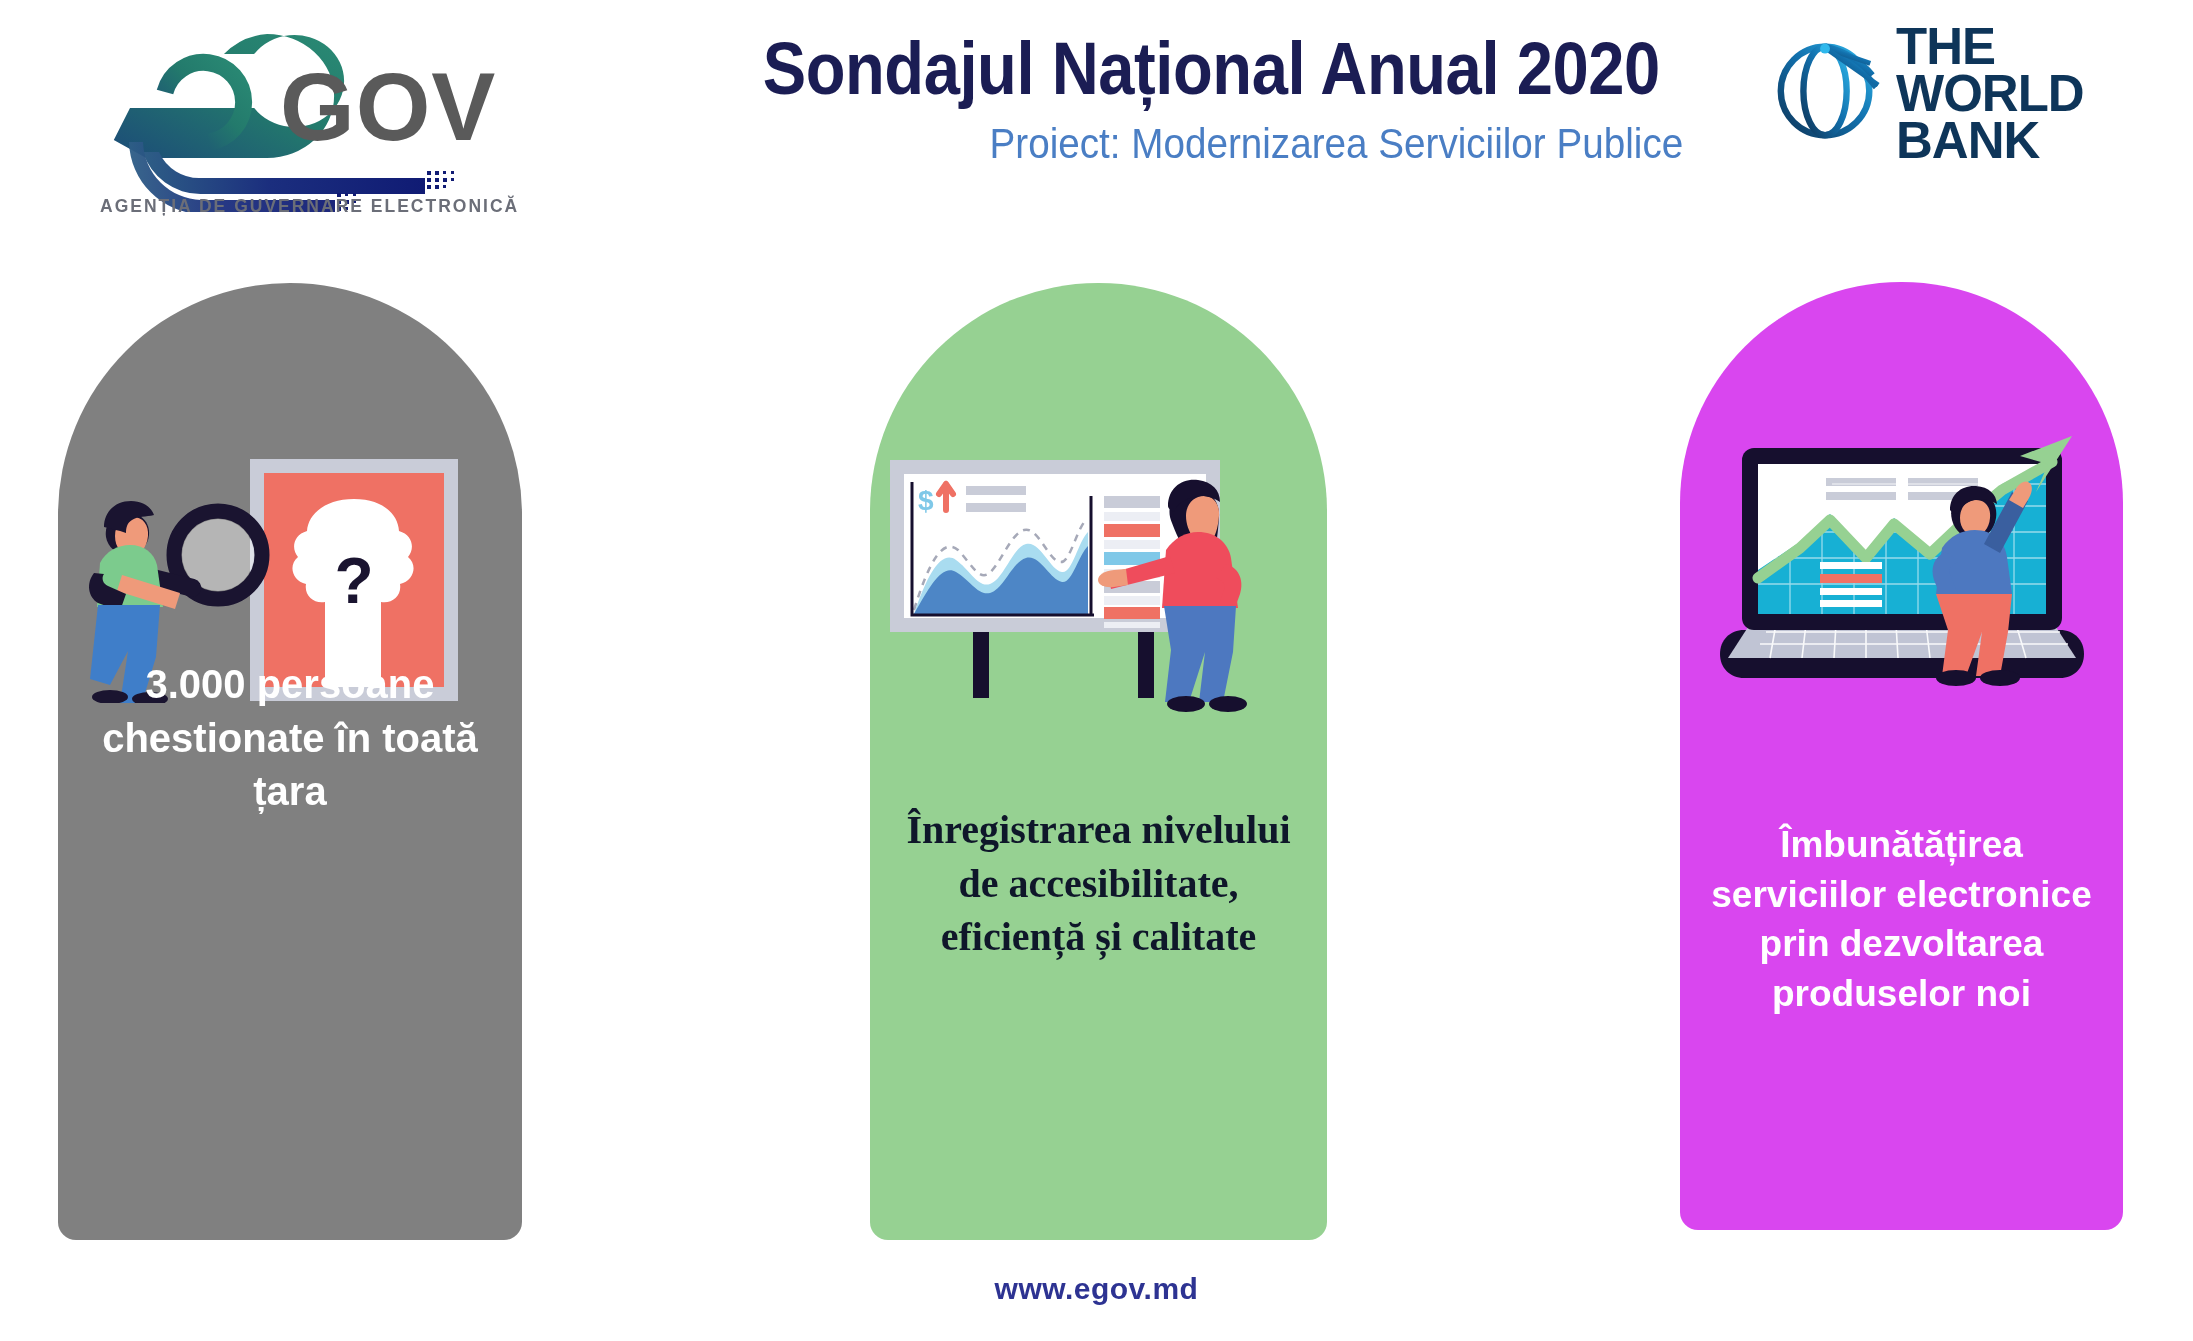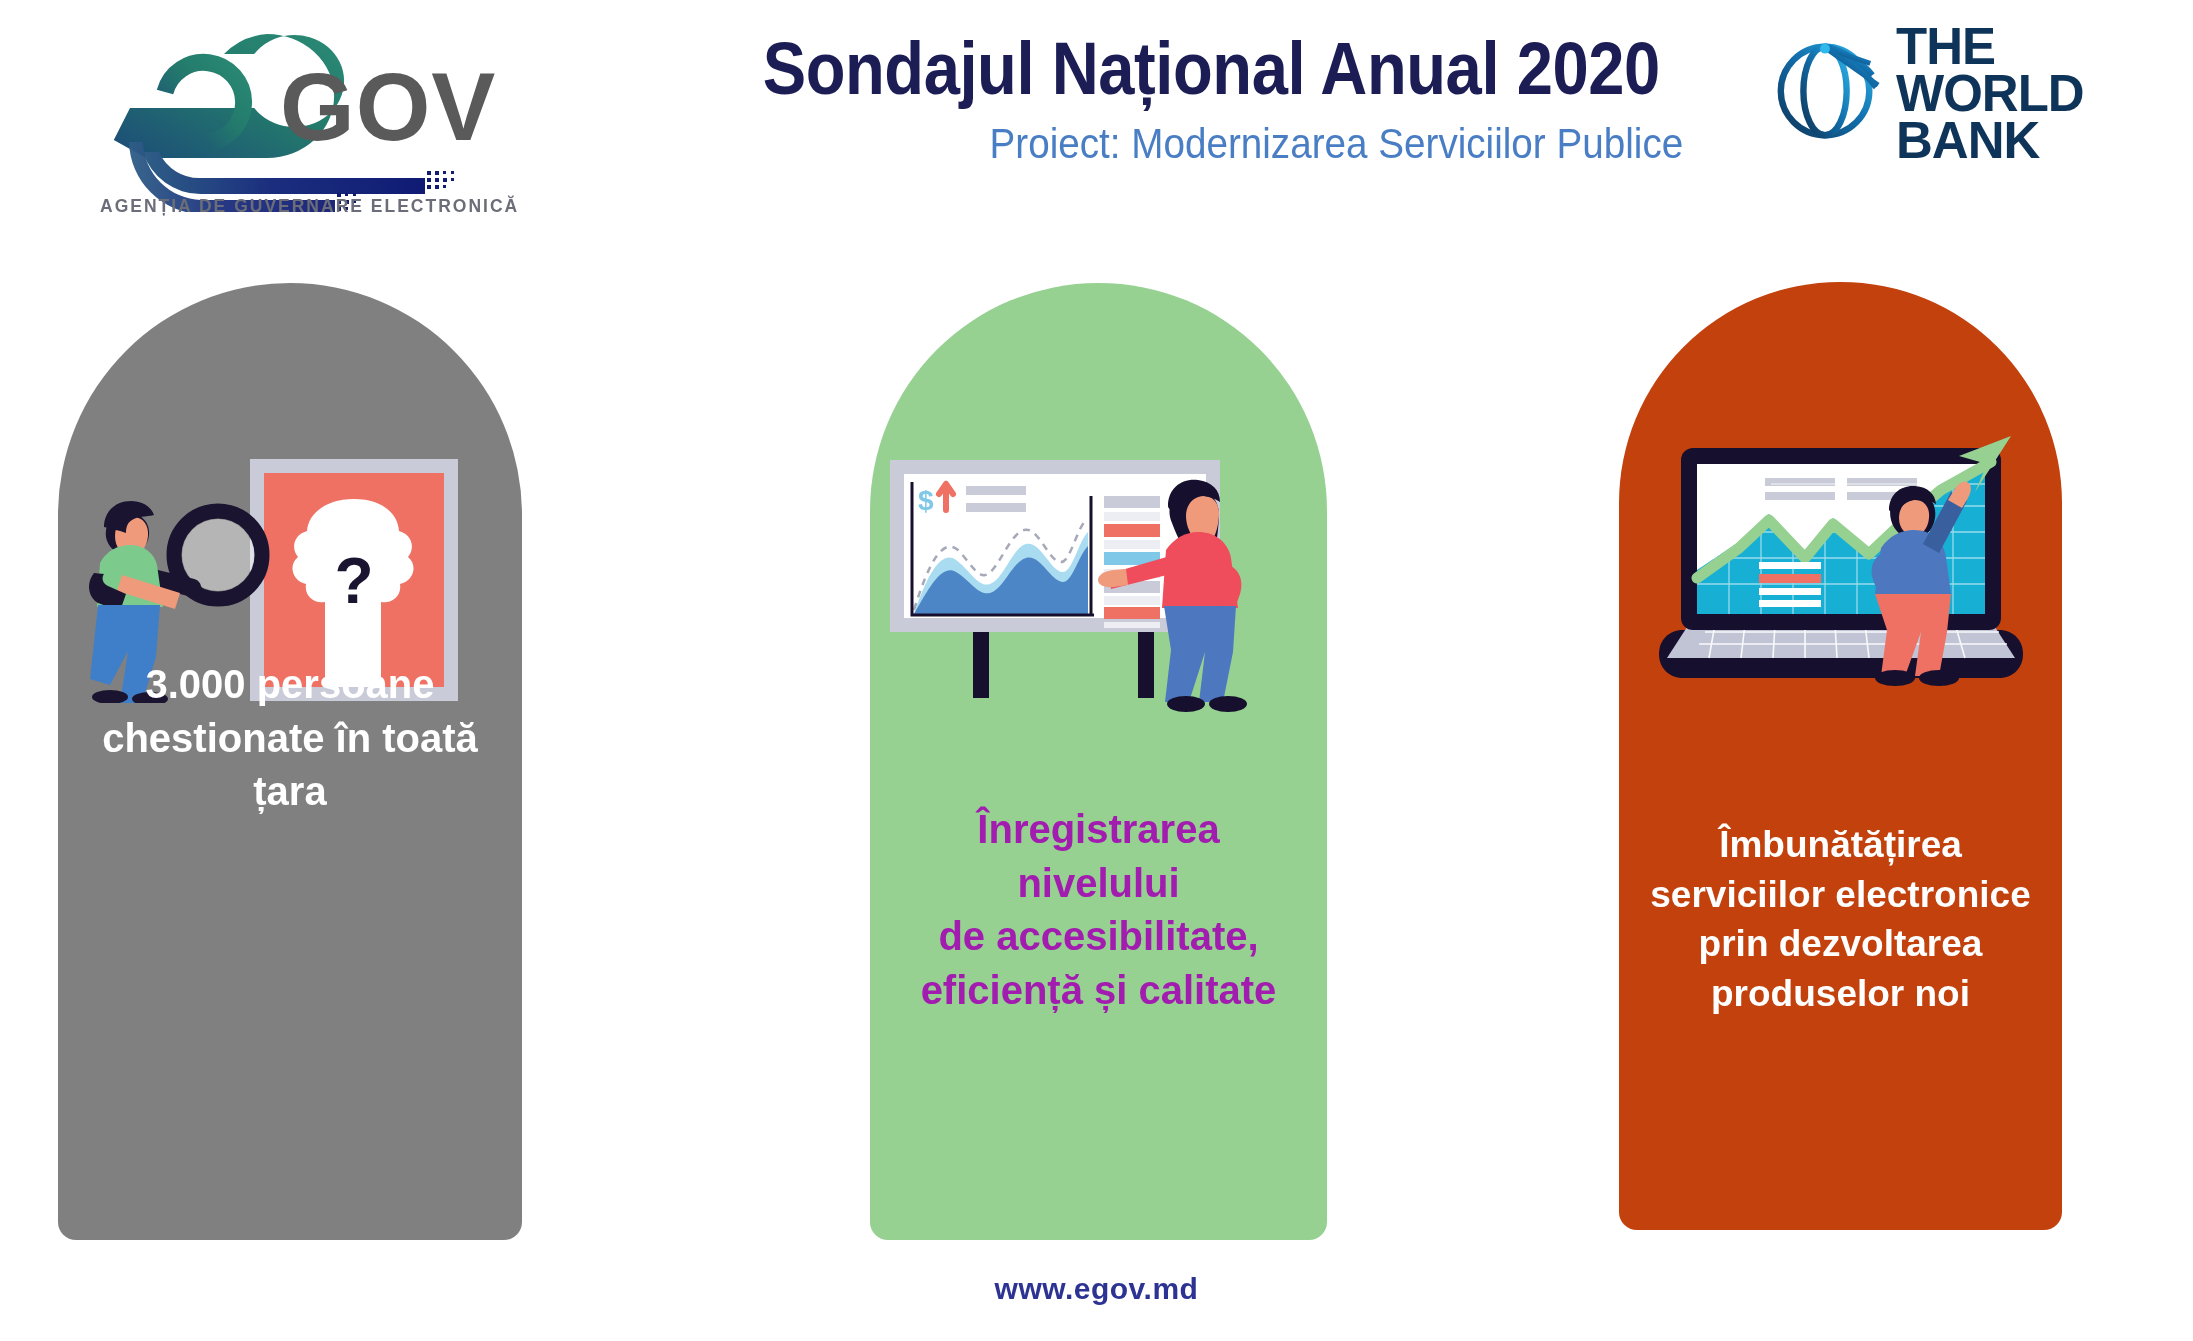--- a/index.html
+++ b/index.html
@@ -147,31 +147,32 @@
     left: 870px;
     top: 283px;
     width: 457px;
     height: 957px;
     background: #96d192;
     border-radius: 228px 228px 18px 18px;
   }
   #card-2 .card-caption {
     top: 520px;
     font-size: 40px;
-    color: #a21caf;
+    color: #0f172a;
+    font-family: Liberation Serif, serif;
   }
   #card-2-art { top: 155px; height: 285px; }
 
   
   #card-3 {
-    left: 1619px;
+    left: 1680px;
     top: 282px;
     width: 443px;
     height: 948px;
-    background: #c2410c;
+    background: #d946ef;
     border-radius: 221px 221px 18px 18px;
   }
   #card-3 .card-caption {
     top: 538px;
     font-size: 37px;
     color: #ffffff;
   }
   #card-3-art { top: 120px; height: 300px; }
 
   

